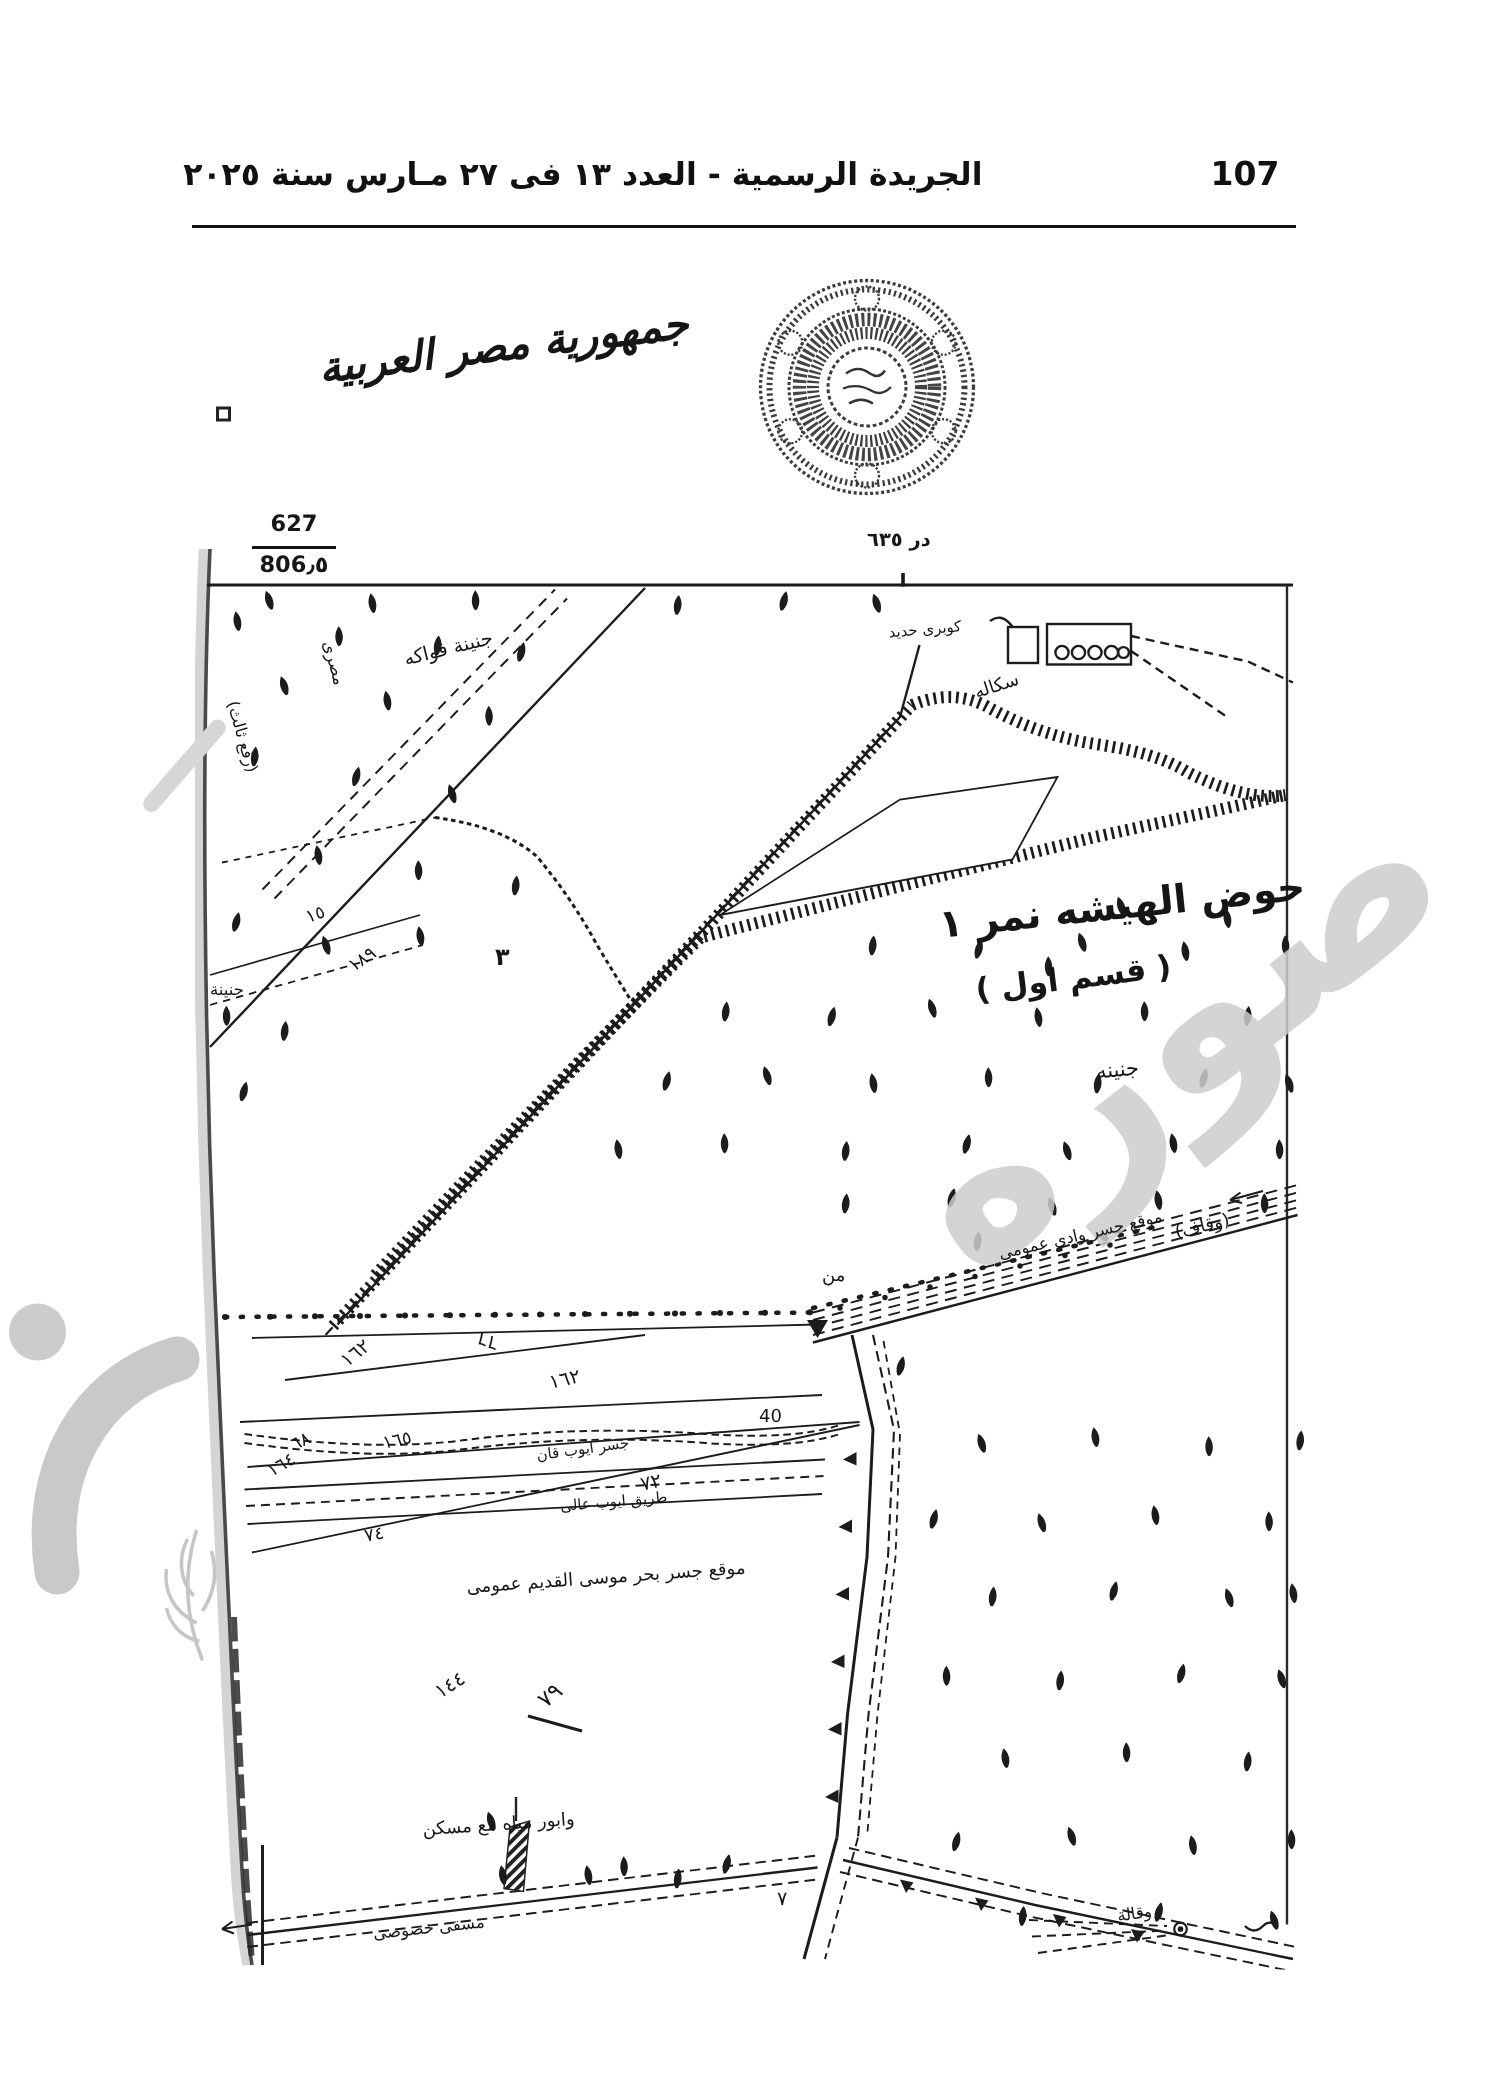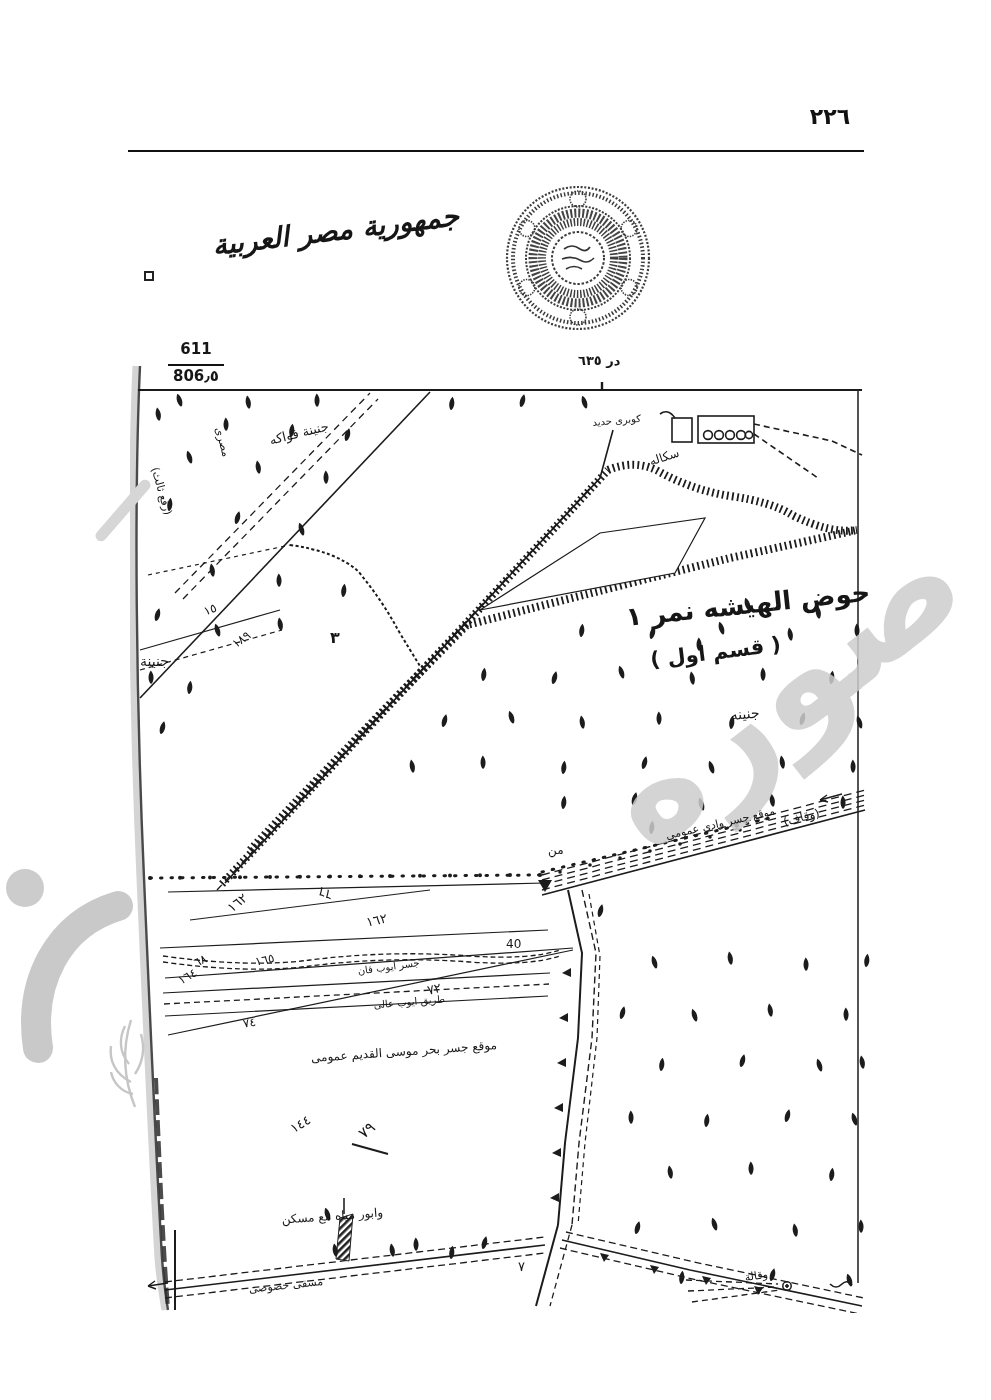--- a/index.html
+++ b/index.html
@@ -23,21 +23,22 @@
   .wm{position:absolute;z-index:3;color:#cdcdcd;pointer-events:none;}
   #wm-copy{top:525px;left:788px;width:230px;height:340px;font-size:150px;font-weight:bold;
     transform:rotate(-38deg);transform-origin:50% 50%;direction:rtl;opacity:.85;}
   #wm-slash{top:505px;left:84px;width:78px;height:11px;background:#d6d6d6;
     transform:rotate(-49deg);border-radius:6px;}
 </style>
 </head>
 <body>
 
 <div id="page-header">
-  <div class="hdr-pagenum">٢٢٦</div>
+  <div class="hdr-title">الجريدة الرسمية - العدد ١٣ فى ٢٧ مـارس سنة ٢٠٢٥</div>
+  <div class="hdr-pagenum">107</div>
   <div class="hdr-rule"></div>
 </div>
 
 <div id="wm-copy" class="wm">صوره</div>
 <div id="wm-slash" class="wm"></div>
 <svg class="abs wm" style="top:830px;left:0;z-index:3" width="170" height="290">
   <circle cx="25" cy="58" r="19" fill="#cccccc"></circle>
   <path d="M118,76 C58,94 28,152 38,218" fill="none" stroke="#c9c9c9" stroke-width="30" stroke-linecap="round"></path>
 </svg>
 <svg class="abs wm" style="top:1012px;left:85px;z-index:3" width="70" height="100">
@@ -315,39 +316,39 @@
         <polygon points="429,1015 420,1020 429,1024" fill="#1c1c1c"></polygon>
         <polygon points="470,1075 474,1084 479,1077" fill="#1c1c1c"></polygon>
         <polygon points="520,1087 524,1096 529,1089" fill="#1c1c1c"></polygon>
         <polygon points="572,1098 576,1107 581,1100" fill="#1c1c1c"></polygon>
         <polygon points="624,1108 628,1117 633,1110" fill="#1c1c1c"></polygon>
       </g>
 </svg>
 
 <span class="lbl hand" style="top:55px;left:75px;width:260px;text-align:center;font-size:28px;font-style:italic;transform:rotate(-7deg)">جمهورية مصر العربية</span>
 
-<span class="lbl hand" style="top:164px;left:40px;width:52px;text-align:center;font-size:15px">611</span>
+<span class="lbl hand" style="top:164px;left:40px;width:52px;text-align:center;font-size:15px">627</span>
 <span class="frac-line" style="top:186px;left:38px;width:56px"></span>
 <span class="lbl hand" style="top:191px;left:34px;width:64px;text-align:center;font-size:15px">806٫٥</span>
 
 <span class="lbl hand" style="top:176px;left:448px;font-size:13px">در ٦٣٥</span>
 <span class="lbl" style="top:240px;left:462px;font-size:10px;transform:rotate(-5deg)">كوبرى حديد</span>
 <span class="lbl" style="top:278px;left:518px;font-size:12px;transform:rotate(-18deg)">سكاله</span>
 
 <span class="lbl hand" style="top:428px;left:478px;width:262px;text-align:right;font-size:26px;transform:rotate(-6deg)">حوض الهيشه نمر ١</span>
 <span class="lbl hand" style="top:474px;left:505px;width:160px;text-align:center;font-size:21px;transform:rotate(-7deg)">( قسم اول )</span>
 <span class="lbl" style="top:530px;left:600px;font-size:14px;transform:rotate(-5deg)">جنينه</span>
 
 <span class="lbl hand" style="top:452px;left:200px;font-size:16px">٣</span>
 <span class="lbl" style="top:256px;left:138px;font-size:13px;transform:rotate(-14deg)">جنينة فواكه</span>
 <span class="lbl" style="top:288px;left:30px;font-size:11px;transform:rotate(74deg)">(رفع ثالث)</span>
 <span class="lbl" style="top:248px;left:94px;font-size:11px;transform:rotate(75deg)">مصرى</span>
 <span class="lbl" style="top:462px;left:100px;font-size:12px;transform:rotate(-35deg)">١٨٩</span>
 <span class="lbl" style="top:428px;left:72px;font-size:12px;transform:rotate(-20deg)">١٥</span>
-<span class="lbl" style="top:476px;left:10px;font-size:14px">جنينة</span>
+<span class="lbl" style="top:476px;left:10px;font-size:11px">جنينة</span>
 
 <span class="lbl" style="top:638px;left:652px;font-size:12px;transform:rotate(-14deg)">(وقاف)</span>
 <span class="lbl" style="top:666px;left:418px;font-size:12px">من</span>
 <span class="lbl" style="top:668px;left:468px;width:180px;font-size:11px;transform:rotate(-13deg)">موقع جسر وادى عمومى</span>
 
 <span class="lbl" style="top:726px;left:95px;font-size:13px;transform:rotate(-38deg)">١٦٢</span>
 <span class="lbl" style="top:724px;left:200px;font-size:13px;transform:rotate(-160deg)">٦٦</span>
 <span class="lbl" style="top:738px;left:235px;font-size:13px;transform:rotate(-12deg)">١٦٢</span>
 <span class="lbl" style="top:760px;left:376px;font-size:12px">40</span>
 <span class="lbl" style="top:780px;left:62px;font-size:12px;transform:rotate(-25deg)">٦٨</span>

